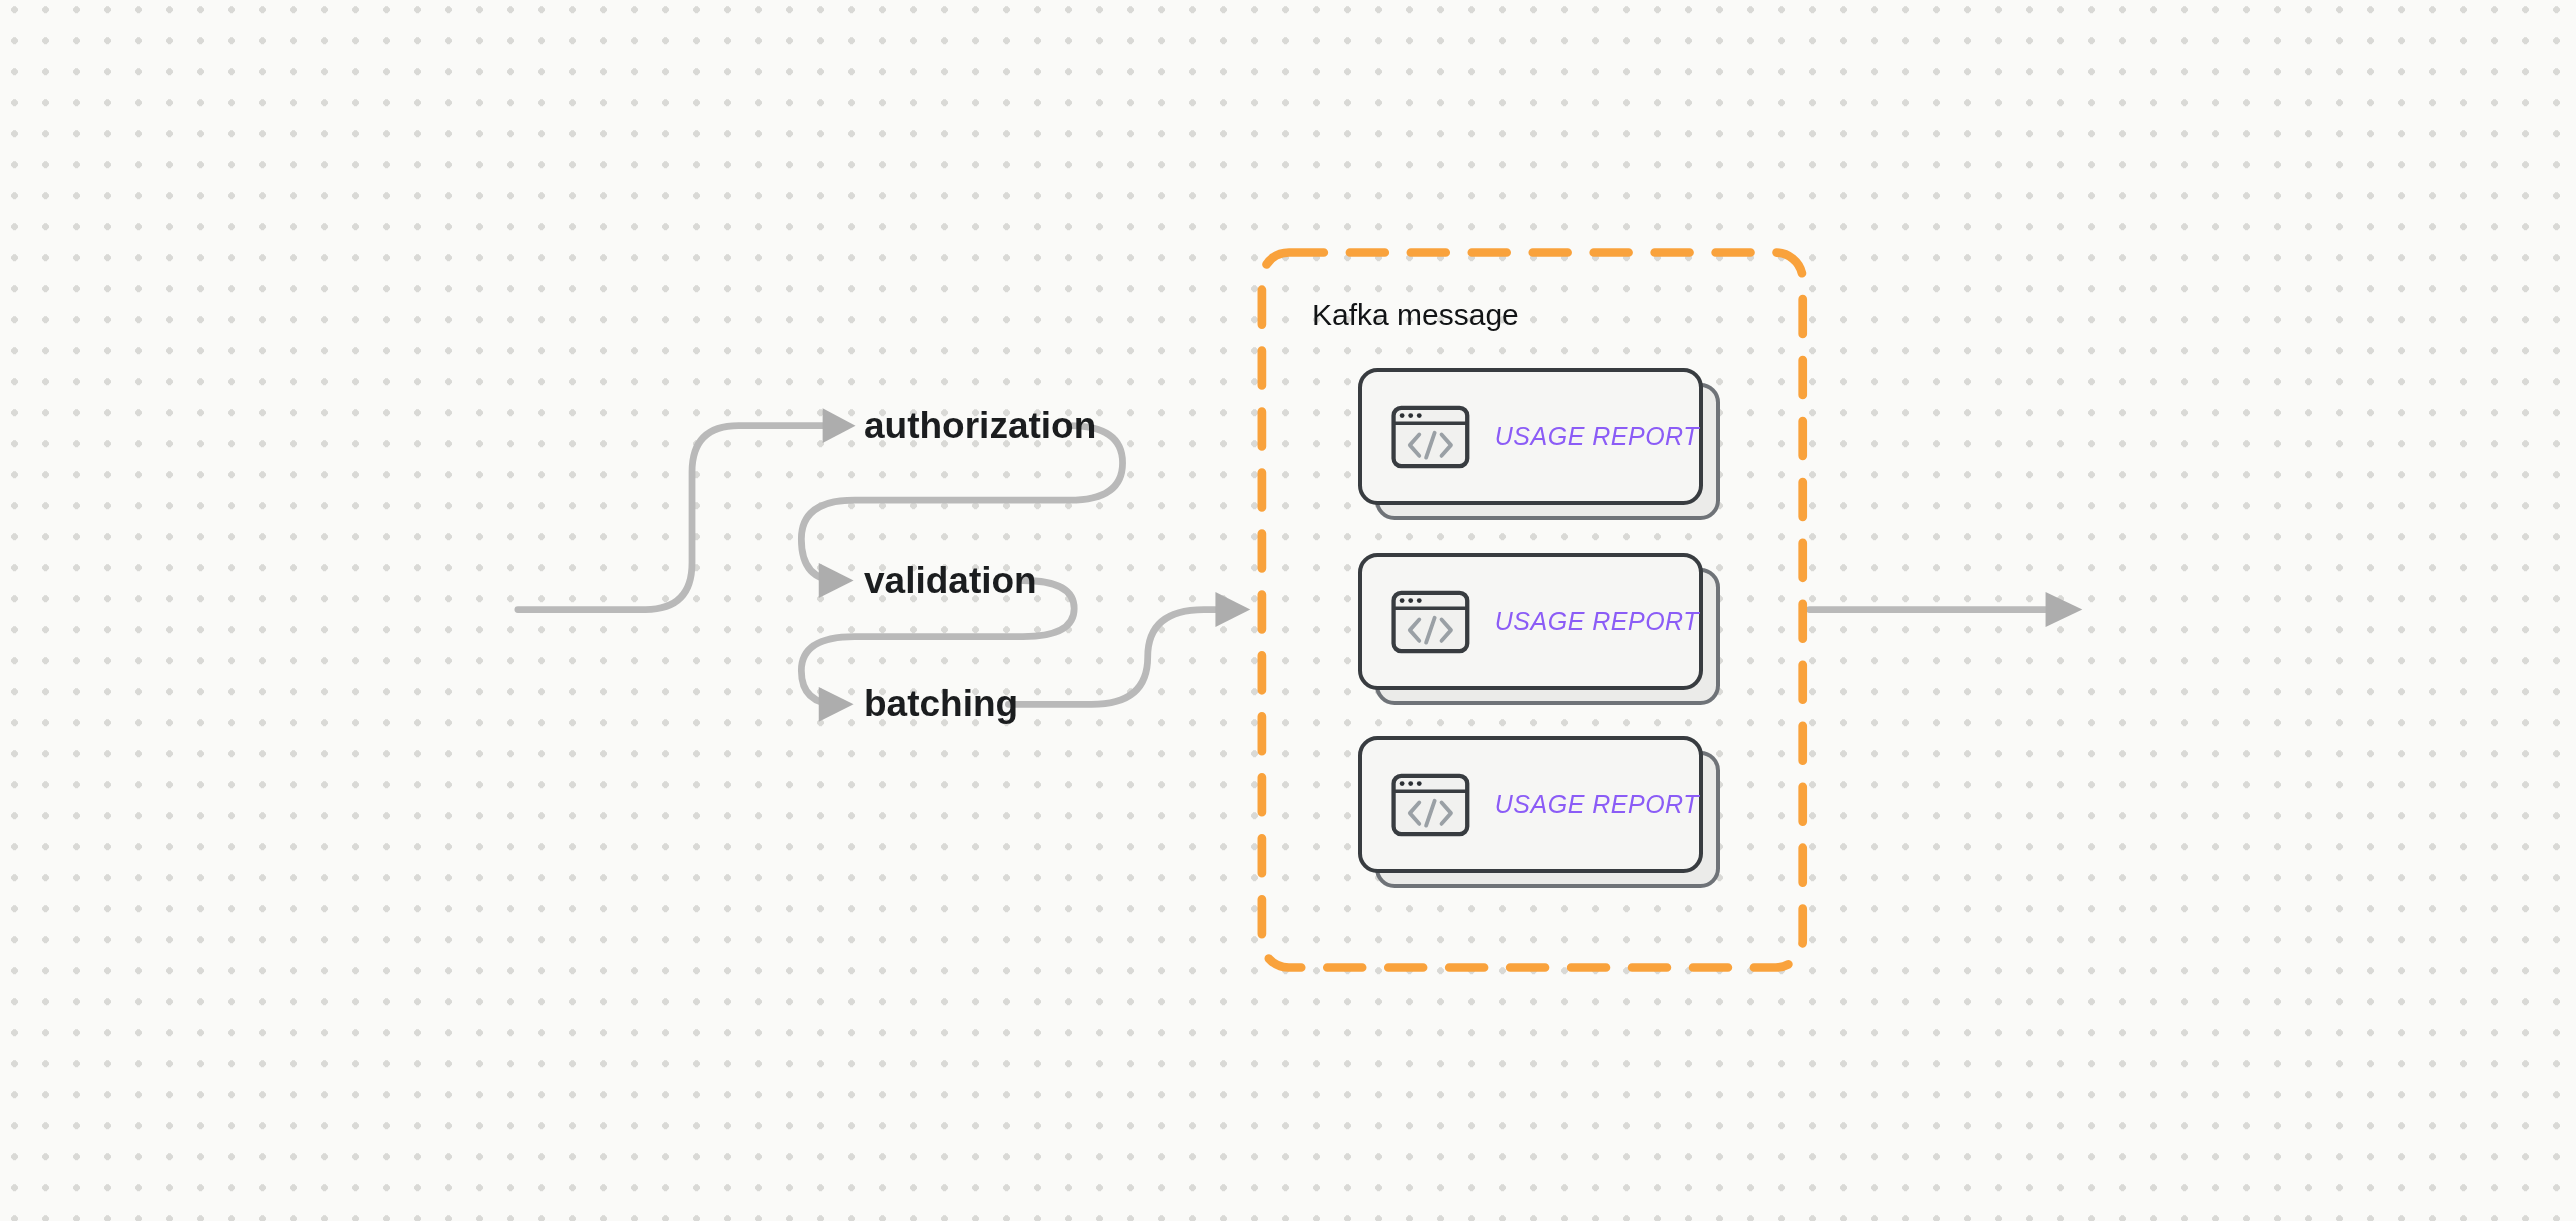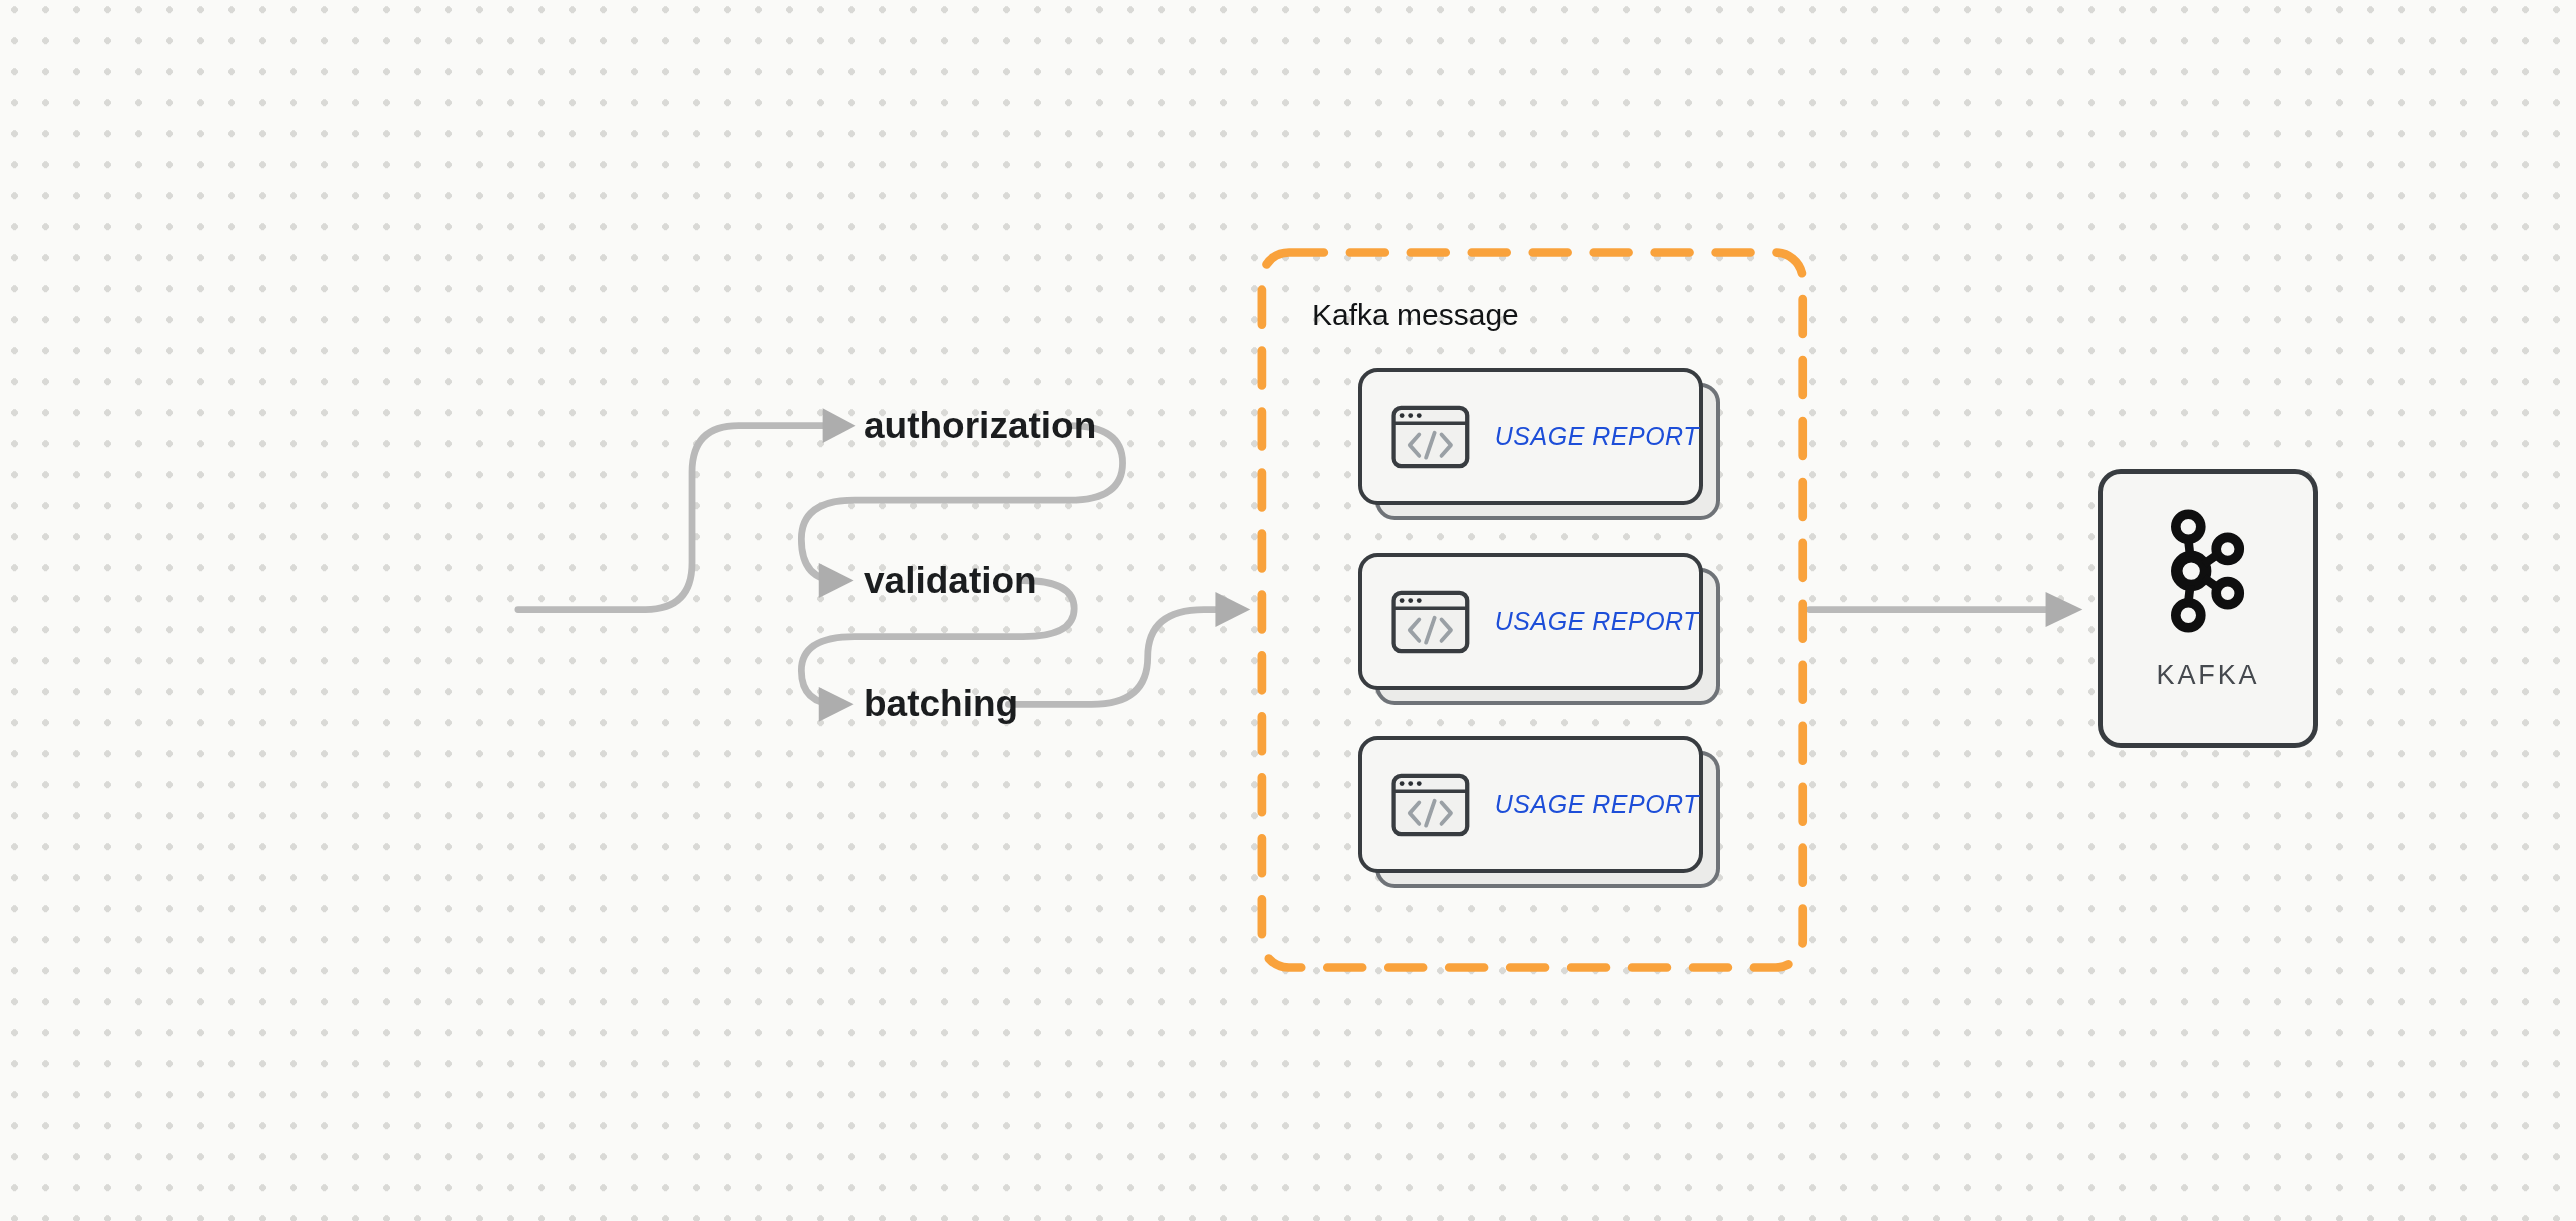--- a/index.html
+++ b/index.html
@@ -111,21 +111,21 @@
     border-radius: 19.4px;
     display: flex;
     align-items: center;
     padding-left: 29px;
     gap: 25px;
   }
   .card-label {
     font-size: 25px;
     font-style: italic;
     letter-spacing: 0.5px;
-    color: #1d4ed8;
+    color: #8b5cf6;
     white-space: nowrap;
   }
 </style>
 </head>
 <body>
 
 <div class="canvas">
 
   <svg class="connector-layer" viewBox="0 0 2662 1262" xmlns="http://www.w3.org/2000/svg" aria-hidden="true">
     <g stroke="#B9B9B9" stroke-width="7" fill="none" stroke-linecap="round">
@@ -202,33 +202,15 @@
         <g stroke="#9AA0A5" stroke-width="4.5" fill="none" stroke-linecap="round" stroke-linejoin="round">
           <polyline points="33,34 22,46.5 33,59"></polyline>
           <line x1="41" y1="61" x2="51" y2="32"></line>
           <polyline points="59,34 70,46.5 59,59"></polyline>
         </g>
       </svg>
       <div class="card-label">USAGE REPORT</div>
     </div>
   </div>
 
-  <div class="node node-kafka">
-    <svg class="node-icon" width="75" height="126" viewBox="0 0 78 130" xmlns="http://www.w3.org/2000/svg" aria-hidden="true">
-      <g stroke="#0F0F0F" fill="none">
-        <circle cx="18" cy="18" r="13" stroke-width="10"></circle>
-        <circle cx="21" cy="64" r="15" stroke-width="12"></circle>
-        <circle cx="18" cy="110" r="13" stroke-width="10"></circle>
-        <circle cx="59" cy="41" r="12" stroke-width="10"></circle>
-        <circle cx="59" cy="87" r="12" stroke-width="10"></circle>
-        <g stroke-width="9">
-          <line x1="18" y1="31" x2="20" y2="49"></line>
-          <line x1="20" y1="79" x2="18" y2="97"></line>
-          <line x1="34" y1="57" x2="48" y2="47"></line>
-          <line x1="34" y1="71" x2="48" y2="81"></line>
-        </g>
-      </g>
-    </svg>
-    <div class="node-label">KAFKA</div>
-  </div>
 
 </div>
 
 
 </body></html>

